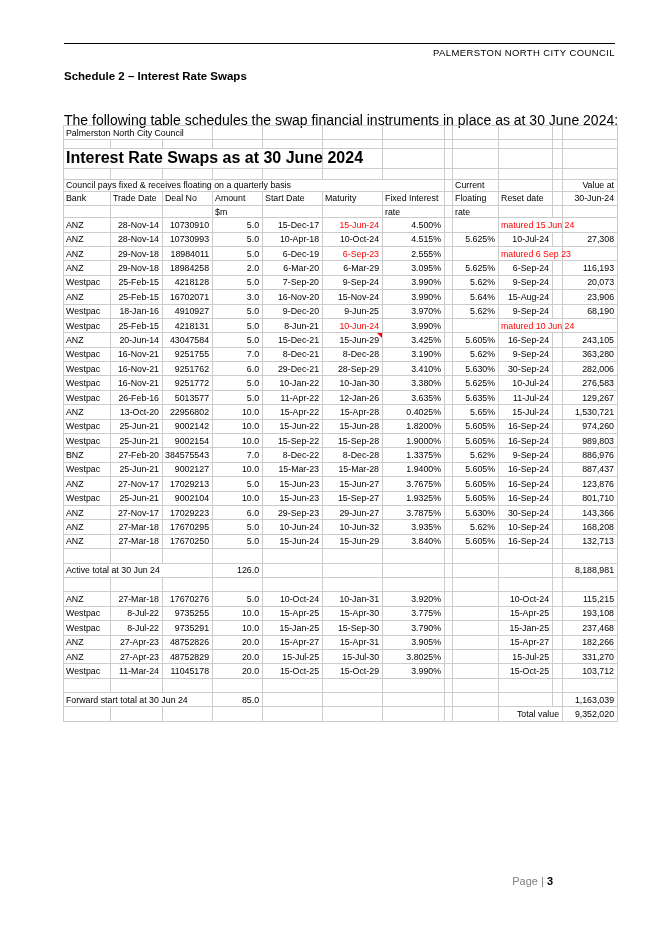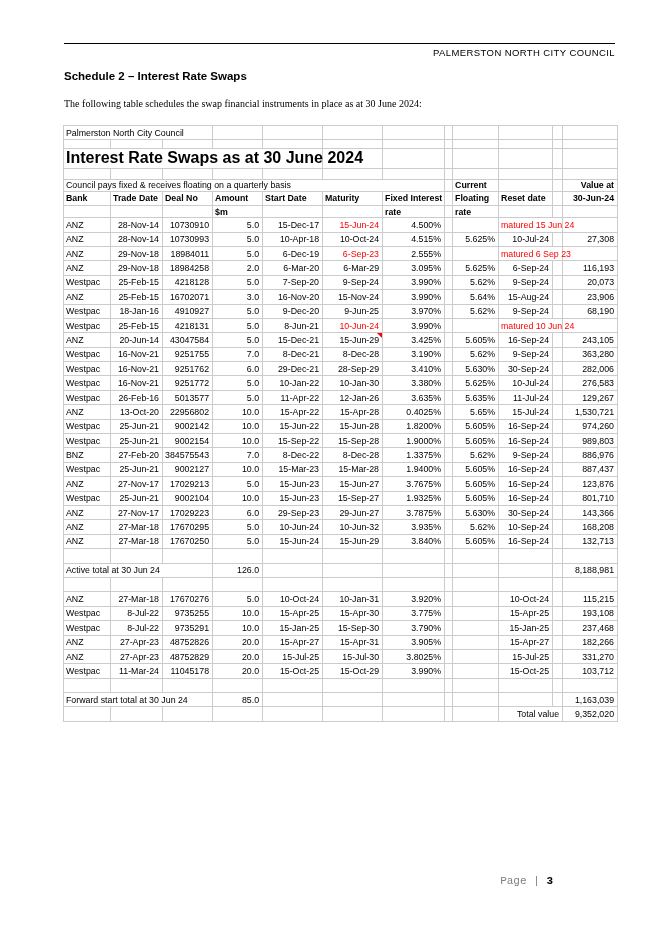--- a/index.html
+++ b/index.html
@@ -9,49 +9,49 @@
     overflow:hidden;
   }
   .rule { position:absolute; top:43px; left:64px; width:551px; border-top:1px solid #000; }
   .org-header {
     position:absolute; top:47px; left:64px; width:551px; text-align:right;
     font-size:9.5px; letter-spacing:0.4px;
   }
   .heading {
     position:absolute; top:70px; left:64px; font-size:11.5px; font-weight:bold;
   }
-  .intro { position:absolute; top:98px; left:64px; font-size:10px;font-family:Liberation Serif, serif; }
+  .intro { position:absolute; top:112px; left:64px; font-size:14px; }
 
   table.swaps {
     position:absolute; top:125px; left:63px; width:554px;
     border-collapse:collapse; table-layout:fixed; font-size:8.8px;
   }
   table.swaps td {
     border:1px solid #cccccc; padding:0 3px 0 2px; height:13.4px;
     line-height:1.15; white-space:nowrap; overflow:visible;
     vertical-align:middle;
   }
   td.r { text-align:right; }
   td.l { text-align:left; }
-  .b { font-weight:bold; }
+  .b { font-weight:normal; }
   .i { }
   .red { color:#ff0000; }
   td.bt { border-top:1px solid #000 !important;text-align:right; }
   tr.h9 td  { height:8px; }
   tr.h11 td { height:10px; }
   tr.h12 td { height:11px; }
   tr.title-row td { font-size:16px; font-weight:bold; height:17px; }
   td.rel { position:relative; }
   .cmark {
     position:absolute; top:0; right:0; width:0; height:0;
     border-left:5px solid transparent; border-top:5px solid #ff0000;
   }
   .footer {
     position:absolute; top:875px; right:92px;
-    font-family:Liberation Mono, monospace; font-size:11px;
+    font-family:Liberation Sans, sans-serif; font-size:11px;
   }
   .footer .pg { color:#7f7f7f; }
   .footer .num { color:#000; font-weight:bold; }
 </style>
 </head>
 <body>
 
 <div class="rule"></div>
 <div class="org-header">PALMERSTON NORTH CITY COUNCIL</div>
 <div class="heading">Schedule 2 – Interest Rate Swaps</div>

